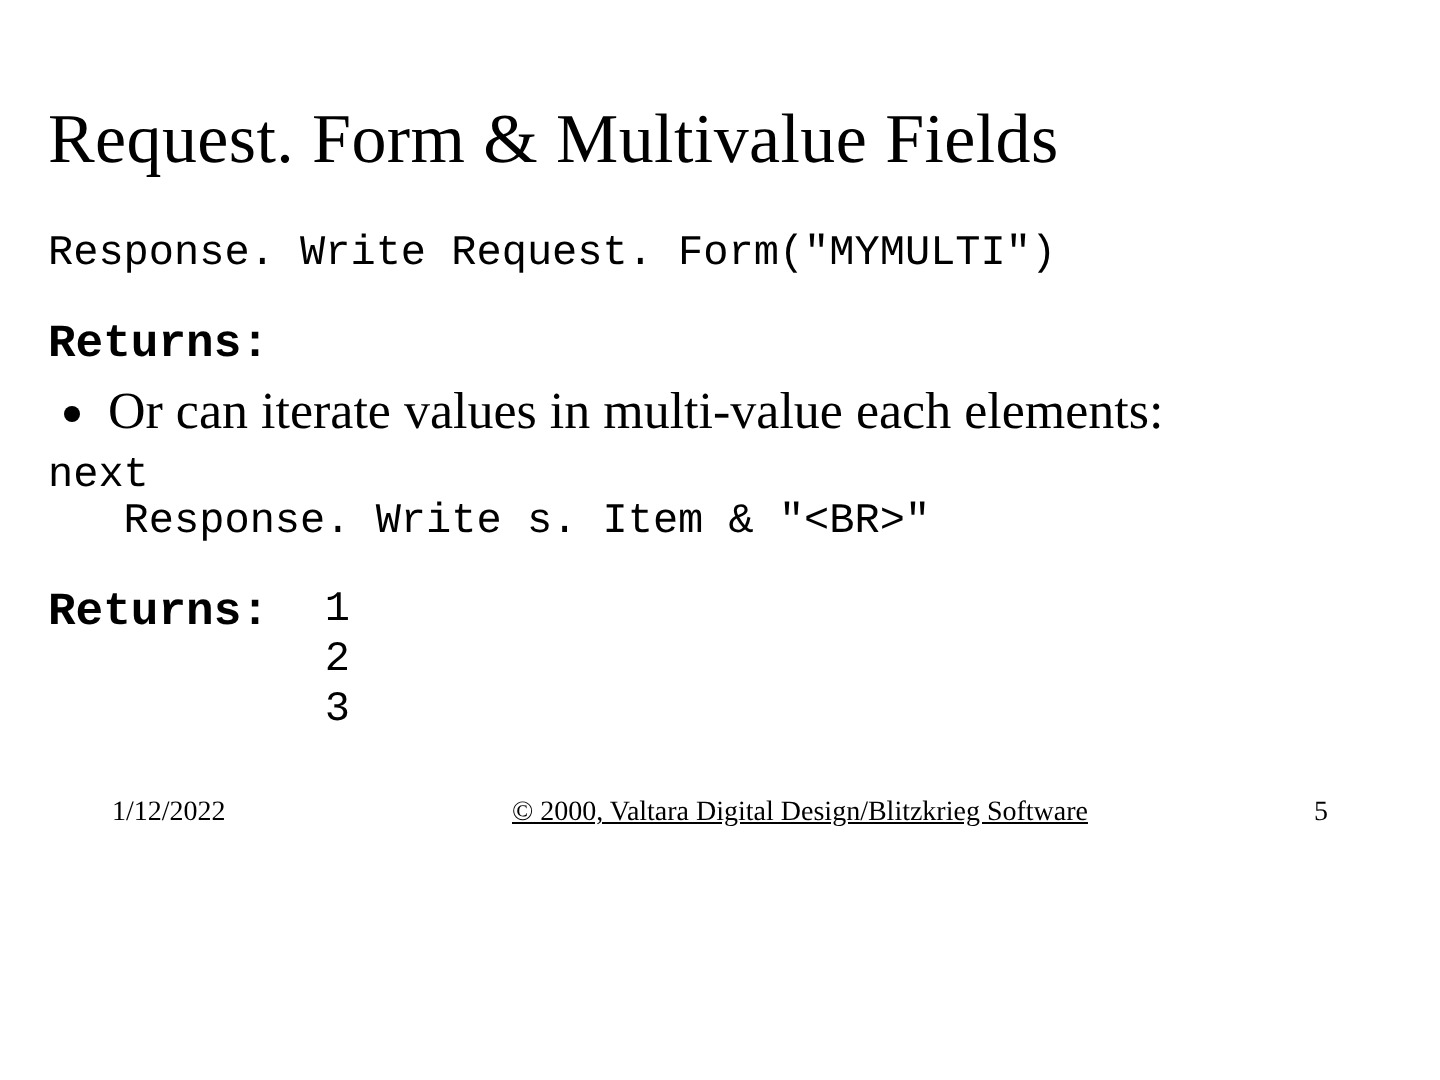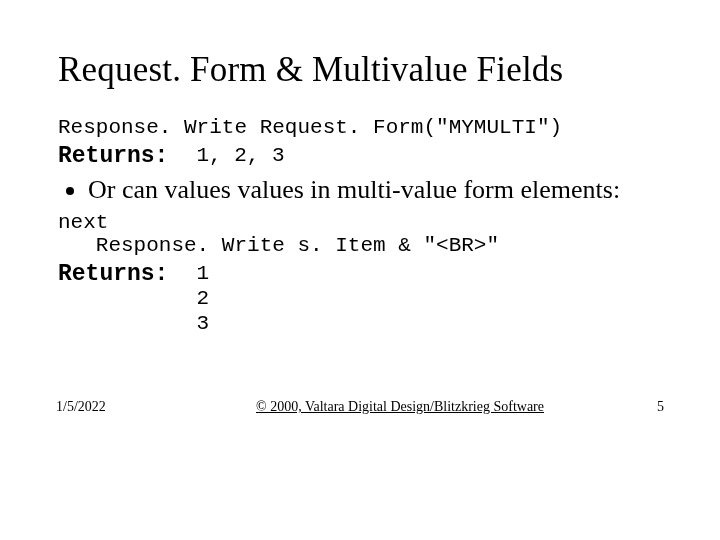--- a/index.html
+++ b/index.html
@@ -8,21 +8,21 @@
     width: 720px;
     height: 540px;
     background: #fff;
     font-family: "Times New Roman", Times, serif;
     color: #000;
   }
   .slide {
     box-sizing: border-box;
     width: 720px;
     height: 438px;
-    padding: 50px 50px 0 58px;
+    padding: 50px 50px 0 24px;
     position: relative;
   }
   .title {
     font-size: 35px;
     font-weight: 400;
     margin: 0 0 26px 0;
     letter-spacing: 0.2px;
   }
   ul.bullets {
     margin: 0;
@@ -42,21 +42,21 @@
   }
   .mono-indent {
     font-family: "Courier New", Courier, monospace;
     font-size: 21px;
     white-space: pre;
     margin: 0;
   }
   .returns-row {
     display: flex;
     align-items: flex-start;
-    margin: 4px 0 6px 0;
+    margin: 20px 0 6px 0;
   }
   .returns-label {
     font-family: "Courier New", Courier, monospace;
     font-size: 23px;
     font-weight: bold;
     margin-right: 28px;
   }
   .returns-value {
     font-family: "Courier New", Courier, monospace;
     font-size: 21px;
@@ -82,36 +82,35 @@
 
 <div class="slide">
 
   <h1 class="title">Request. Form &amp; Multivalue Fields</h1>
 
 
   <div class="mono">Response. Write Request. Form("MYMULTI")</div>
 
   <div class="returns-row">
     <span class="returns-label">Returns:</span>
-    <span class="returns-value">1, 2, 3</span>
   </div>
 
   <ul class="bullets">
-    <li>Or can values values in multi-value form elements:</li>
+    <li>Or can iterate values in multi-value each elements:</li>
   </ul>
 
   <div class="mono-indent">next</div>
   <div class="mono-indent">   Response. Write s. Item &amp; "&lt;BR&gt;"</div>
 
   <div class="returns-row">
     <span class="returns-label">Returns:</span>
     <span class="returns-value">1
 2
 3</span>
   </div>
 
   <div class="footer">
-    <div class="date">1/5/2022</div>
+    <div class="date">1/12/2022</div>
     <div class="copy">© 2000, Valtara Digital Design/Blitzkrieg Software</div>
     <div class="pg">5</div>
   </div>
 
 </div>
 
 </body></html>

